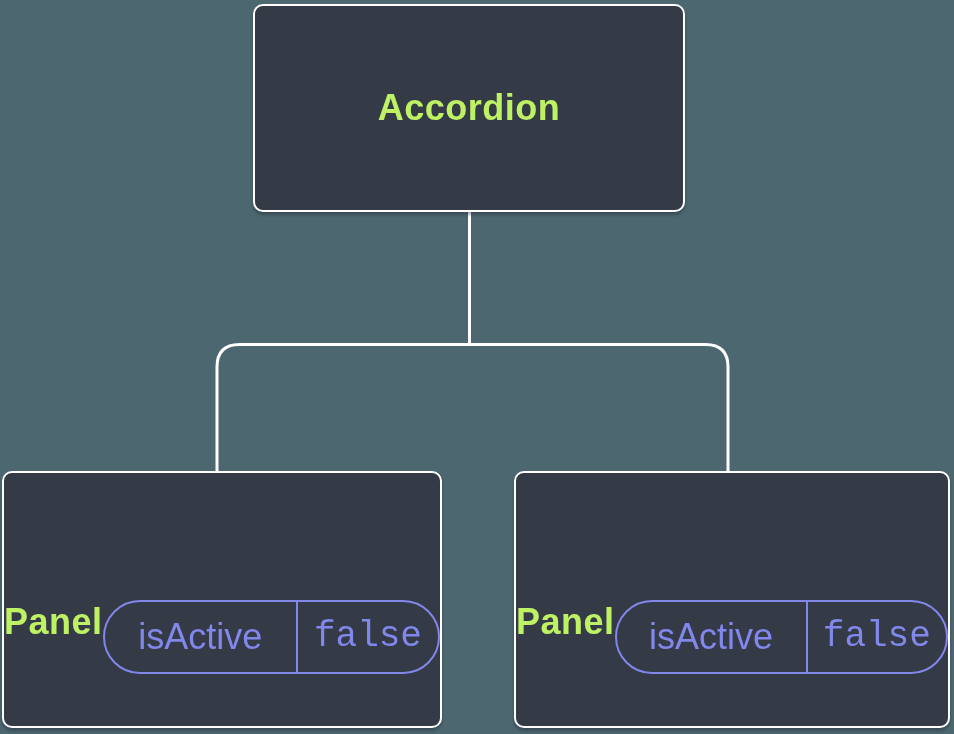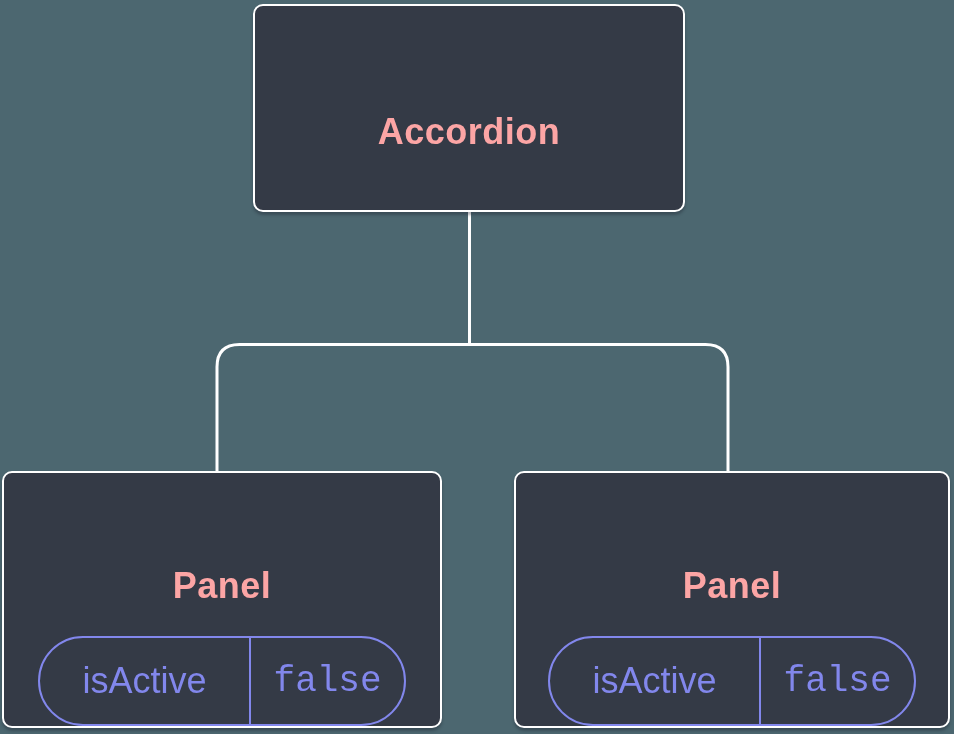--- a/index.html
+++ b/index.html
@@ -48,38 +48,37 @@
     width: 432px; height: 208px;
     display: flex;
     align-items: center;
     justify-content: center;
   }
 
   .node-title {
     font-size: 36px;
     font-weight: 700;
     letter-spacing: 0.5px;
-    color: #fca5a5;
+    color: #bef264;
     line-height: 1.15;
-    margin-top: 48px;
   }
 
   .node-child {
     display: flex;
-    flex-direction: column;
+    flex-direction: row;
     align-items: center;
     padding-top: 44px;
   }
   .node-child-left  { left: 2px;   top: 471px; width: 440px; height: 257px; }
   .node-child-right { left: 514px; top: 471px; width: 436px; height: 257px; }
 
   .state-pill {
     margin-top: 30px;
     width: 368px;
-    height: 102px;
+    height: 74px;
     border: 2.5px solid var(--accent);
     border-radius: 51px;
     display: flex;
     align-items: stretch;
     overflow: hidden;
     justify-content: flex-end;
   }
   .state-key, .state-value {
     display: flex;
     align-items: center;

